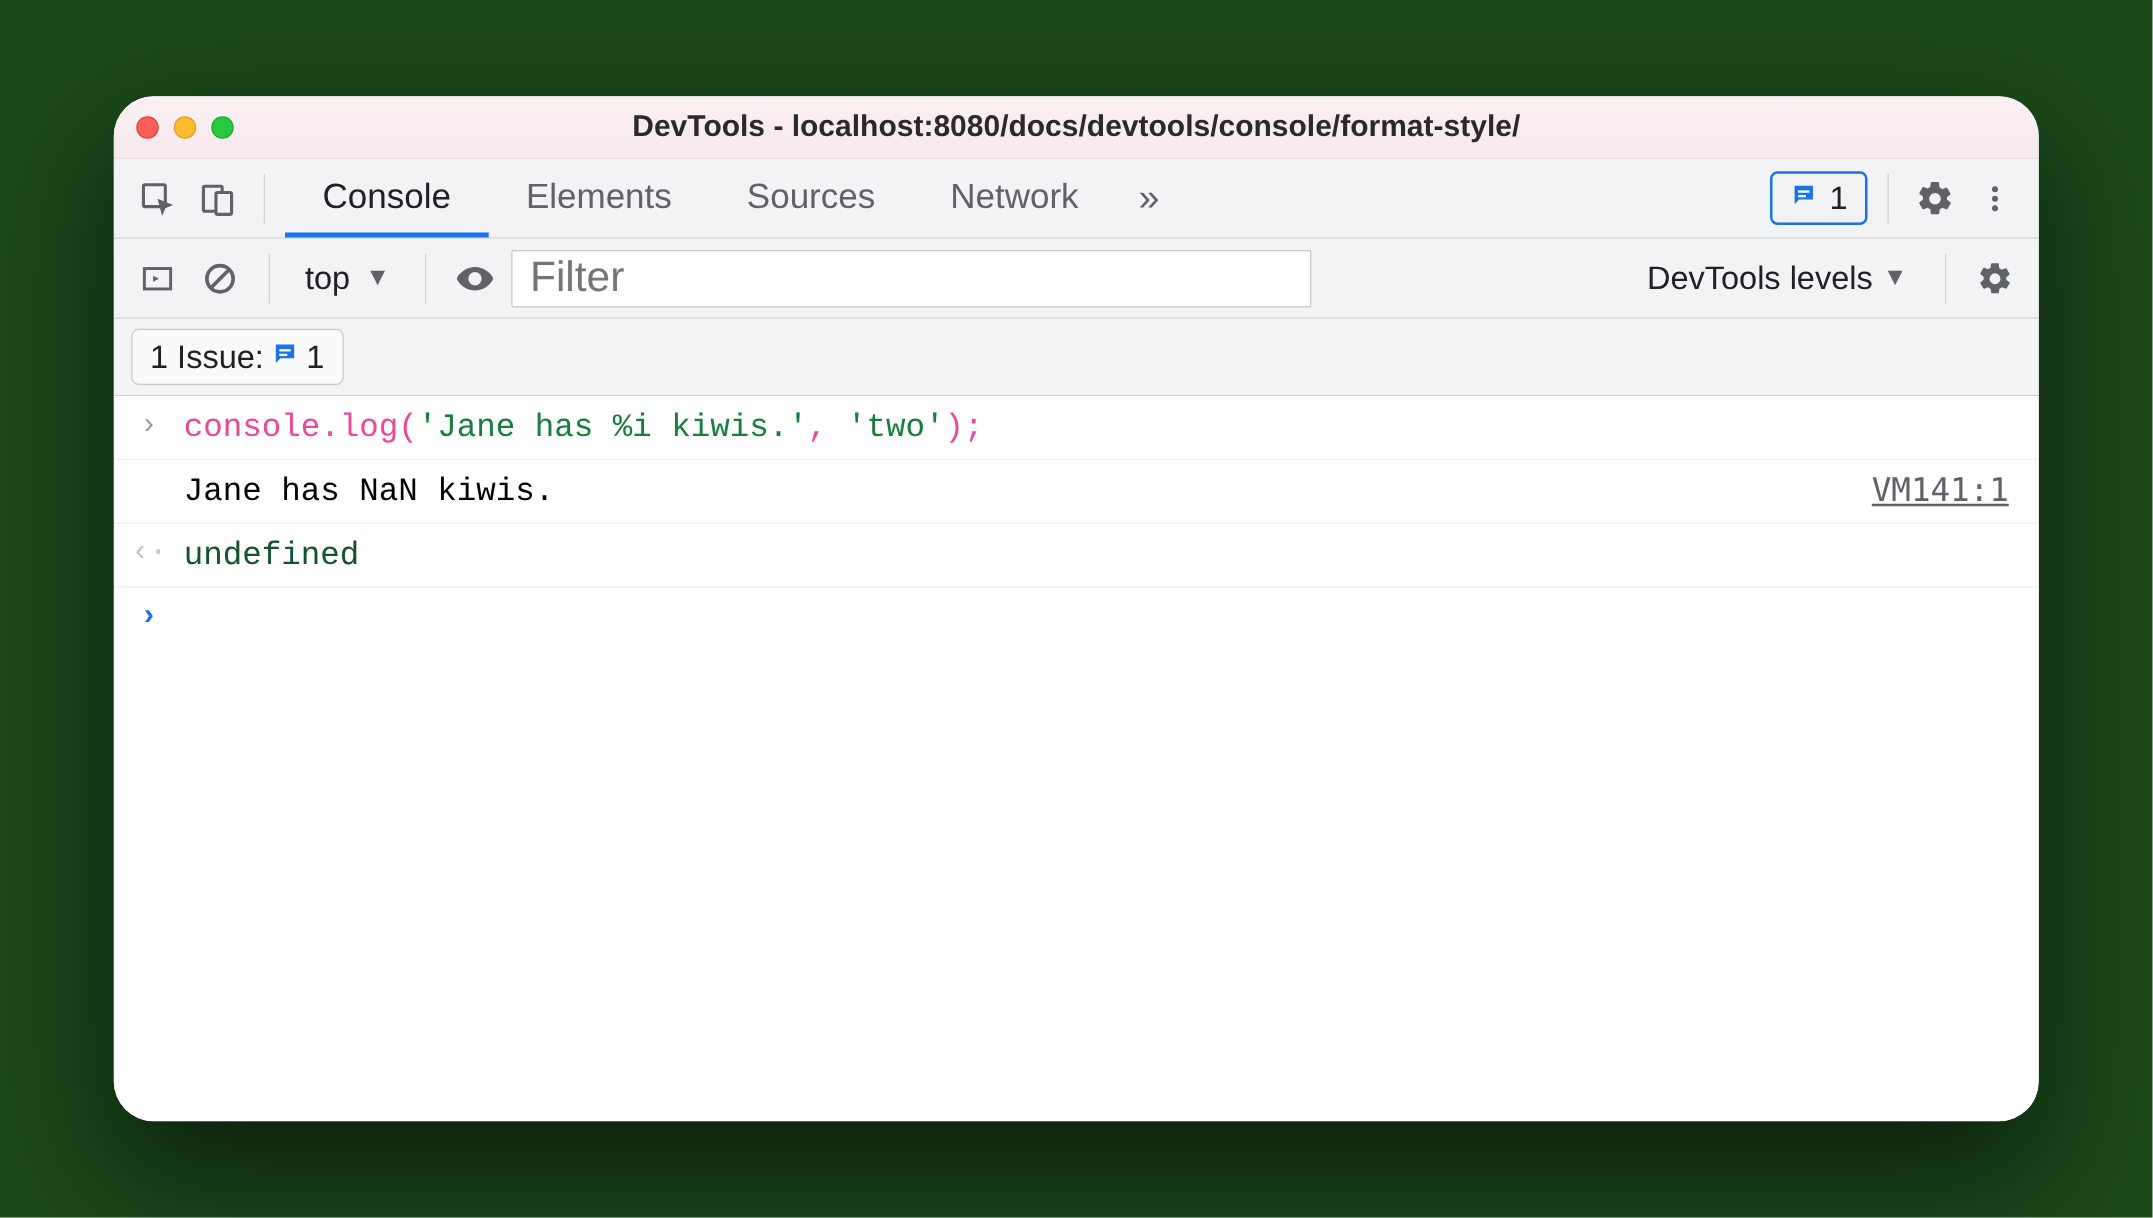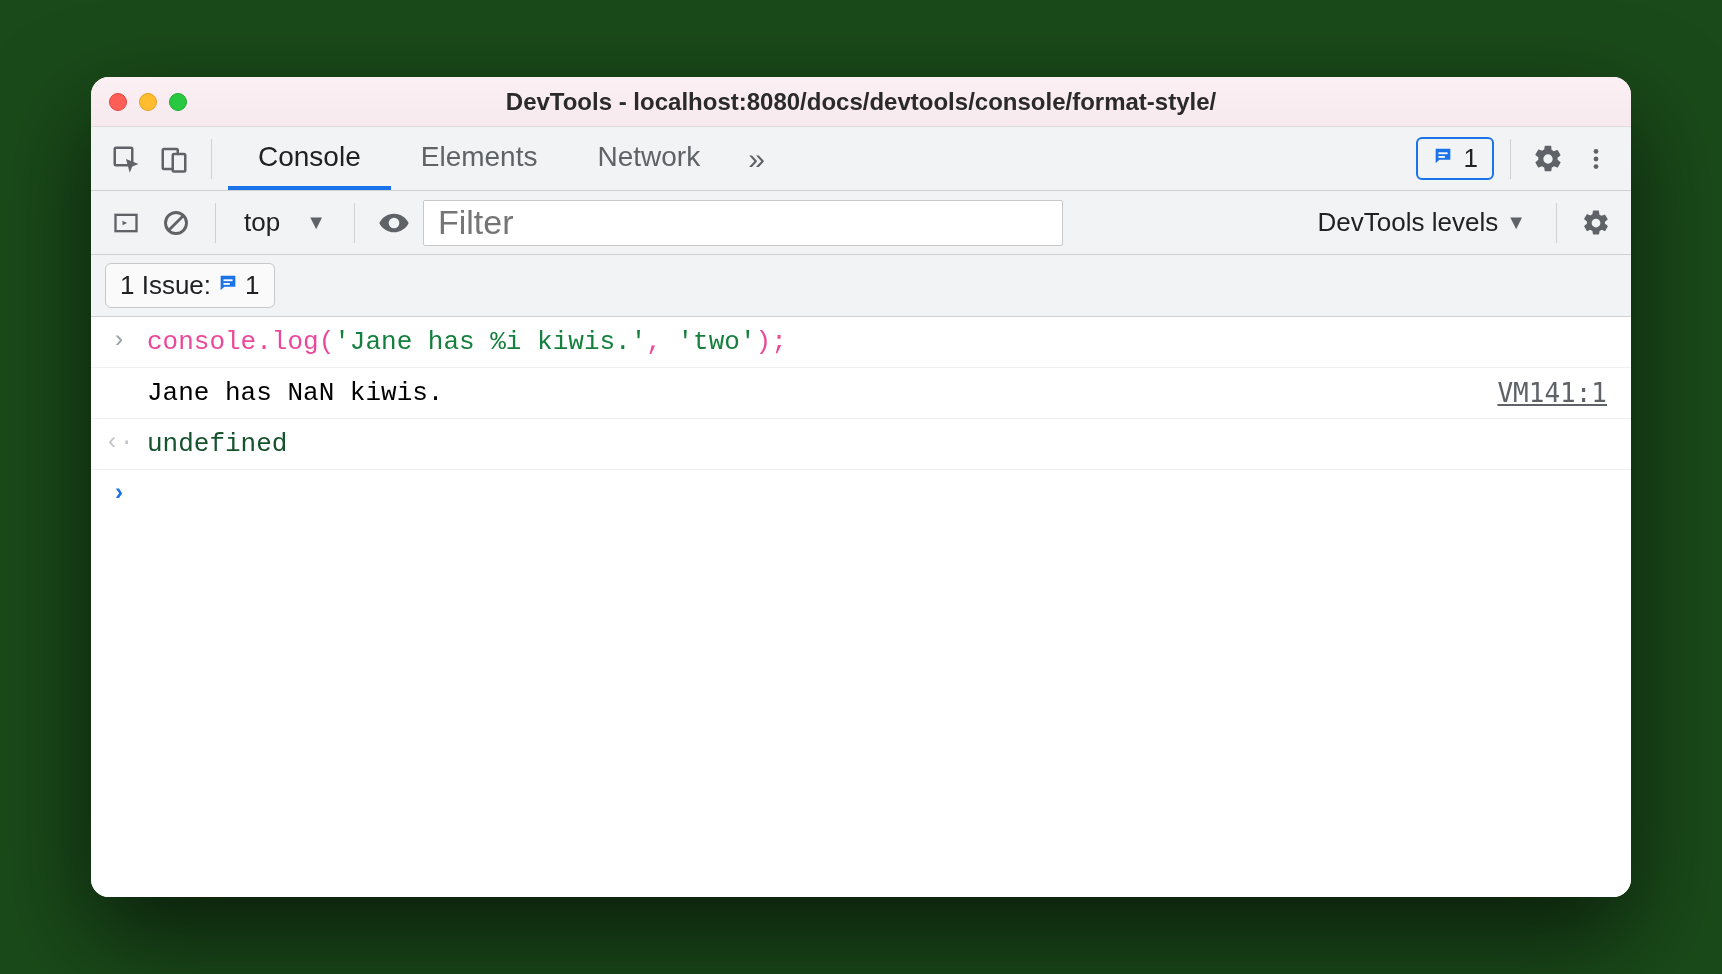--- a/index.html
+++ b/index.html
@@ -9,21 +9,21 @@
     width: 1722px;
     height: 974px;
     display: flex;
     align-items: center;
     justify-content: center;
   }
   .window {
     width: 1540px;
     height: 820px;
     background: #fff;
-    border-radius: 18px;
+    border-radius: 32px;
     box-shadow: 0 40px 100px rgba(0,0,0,0.6);
     overflow: hidden;
     display: flex;
     flex-direction: column;
   }
   .titlebar {
     height: 50px;
     background: linear-gradient(#fbf0f3, #f7e9ee);
     display: flex;
     align-items: center;
@@ -85,21 +85,21 @@
     background: #f1f3f4;
     border-bottom: 1px solid #d0d0d0;
     display: flex;
     align-items: center;
     padding: 0 14px;
     gap: 8px;
   }
   .context-dd {
     font-size: 26px;
     color: #202124;
-    display: flex; align-items: center; gap: 26px;
+    display: flex; align-items: center; gap: 12px;
     padding: 0 10px;
   }
   .filter-input {
     flex: 0 0 640px;
     height: 46px;
     border: 1px solid #c8c8c8;
     background: #fff;
     font-size: 34px;
     padding: 0 14px;
     color: #5f6368;
@@ -176,20 +176,21 @@
     <div class="icon-btn">
       <svg width="30" height="30" viewBox="0 0 24 24" fill="none" stroke="#5f6368" stroke-width="2">
         <rect x="3" y="4" width="12" height="16" rx="1"></rect>
         <rect x="11" y="8" width="10" height="14" rx="1" fill="#f1f3f4"></rect>
       </svg>
     </div>
     <div class="vsep"></div>
     <div class="tabs">
       <div class="tab active">Console</div>
       <div class="tab">Elements</div>
+      <div class="tab">Sources</div>
       <div class="tab">Network</div>
       <div class="more-tabs">»</div>
     </div>
     <div class="spacer"></div>
     <div class="issues-btn">
       <span class="msg-icon">
         <svg viewBox="0 0 24 24" fill="#1a73e8">
             <path d="M4 4h16v12H8l-4 4V4z"></path>
             <rect x="7" y="8" width="10" height="2" fill="#fff"></rect>
             <rect x="7" y="12" width="7" height="2" fill="#fff"></rect>

